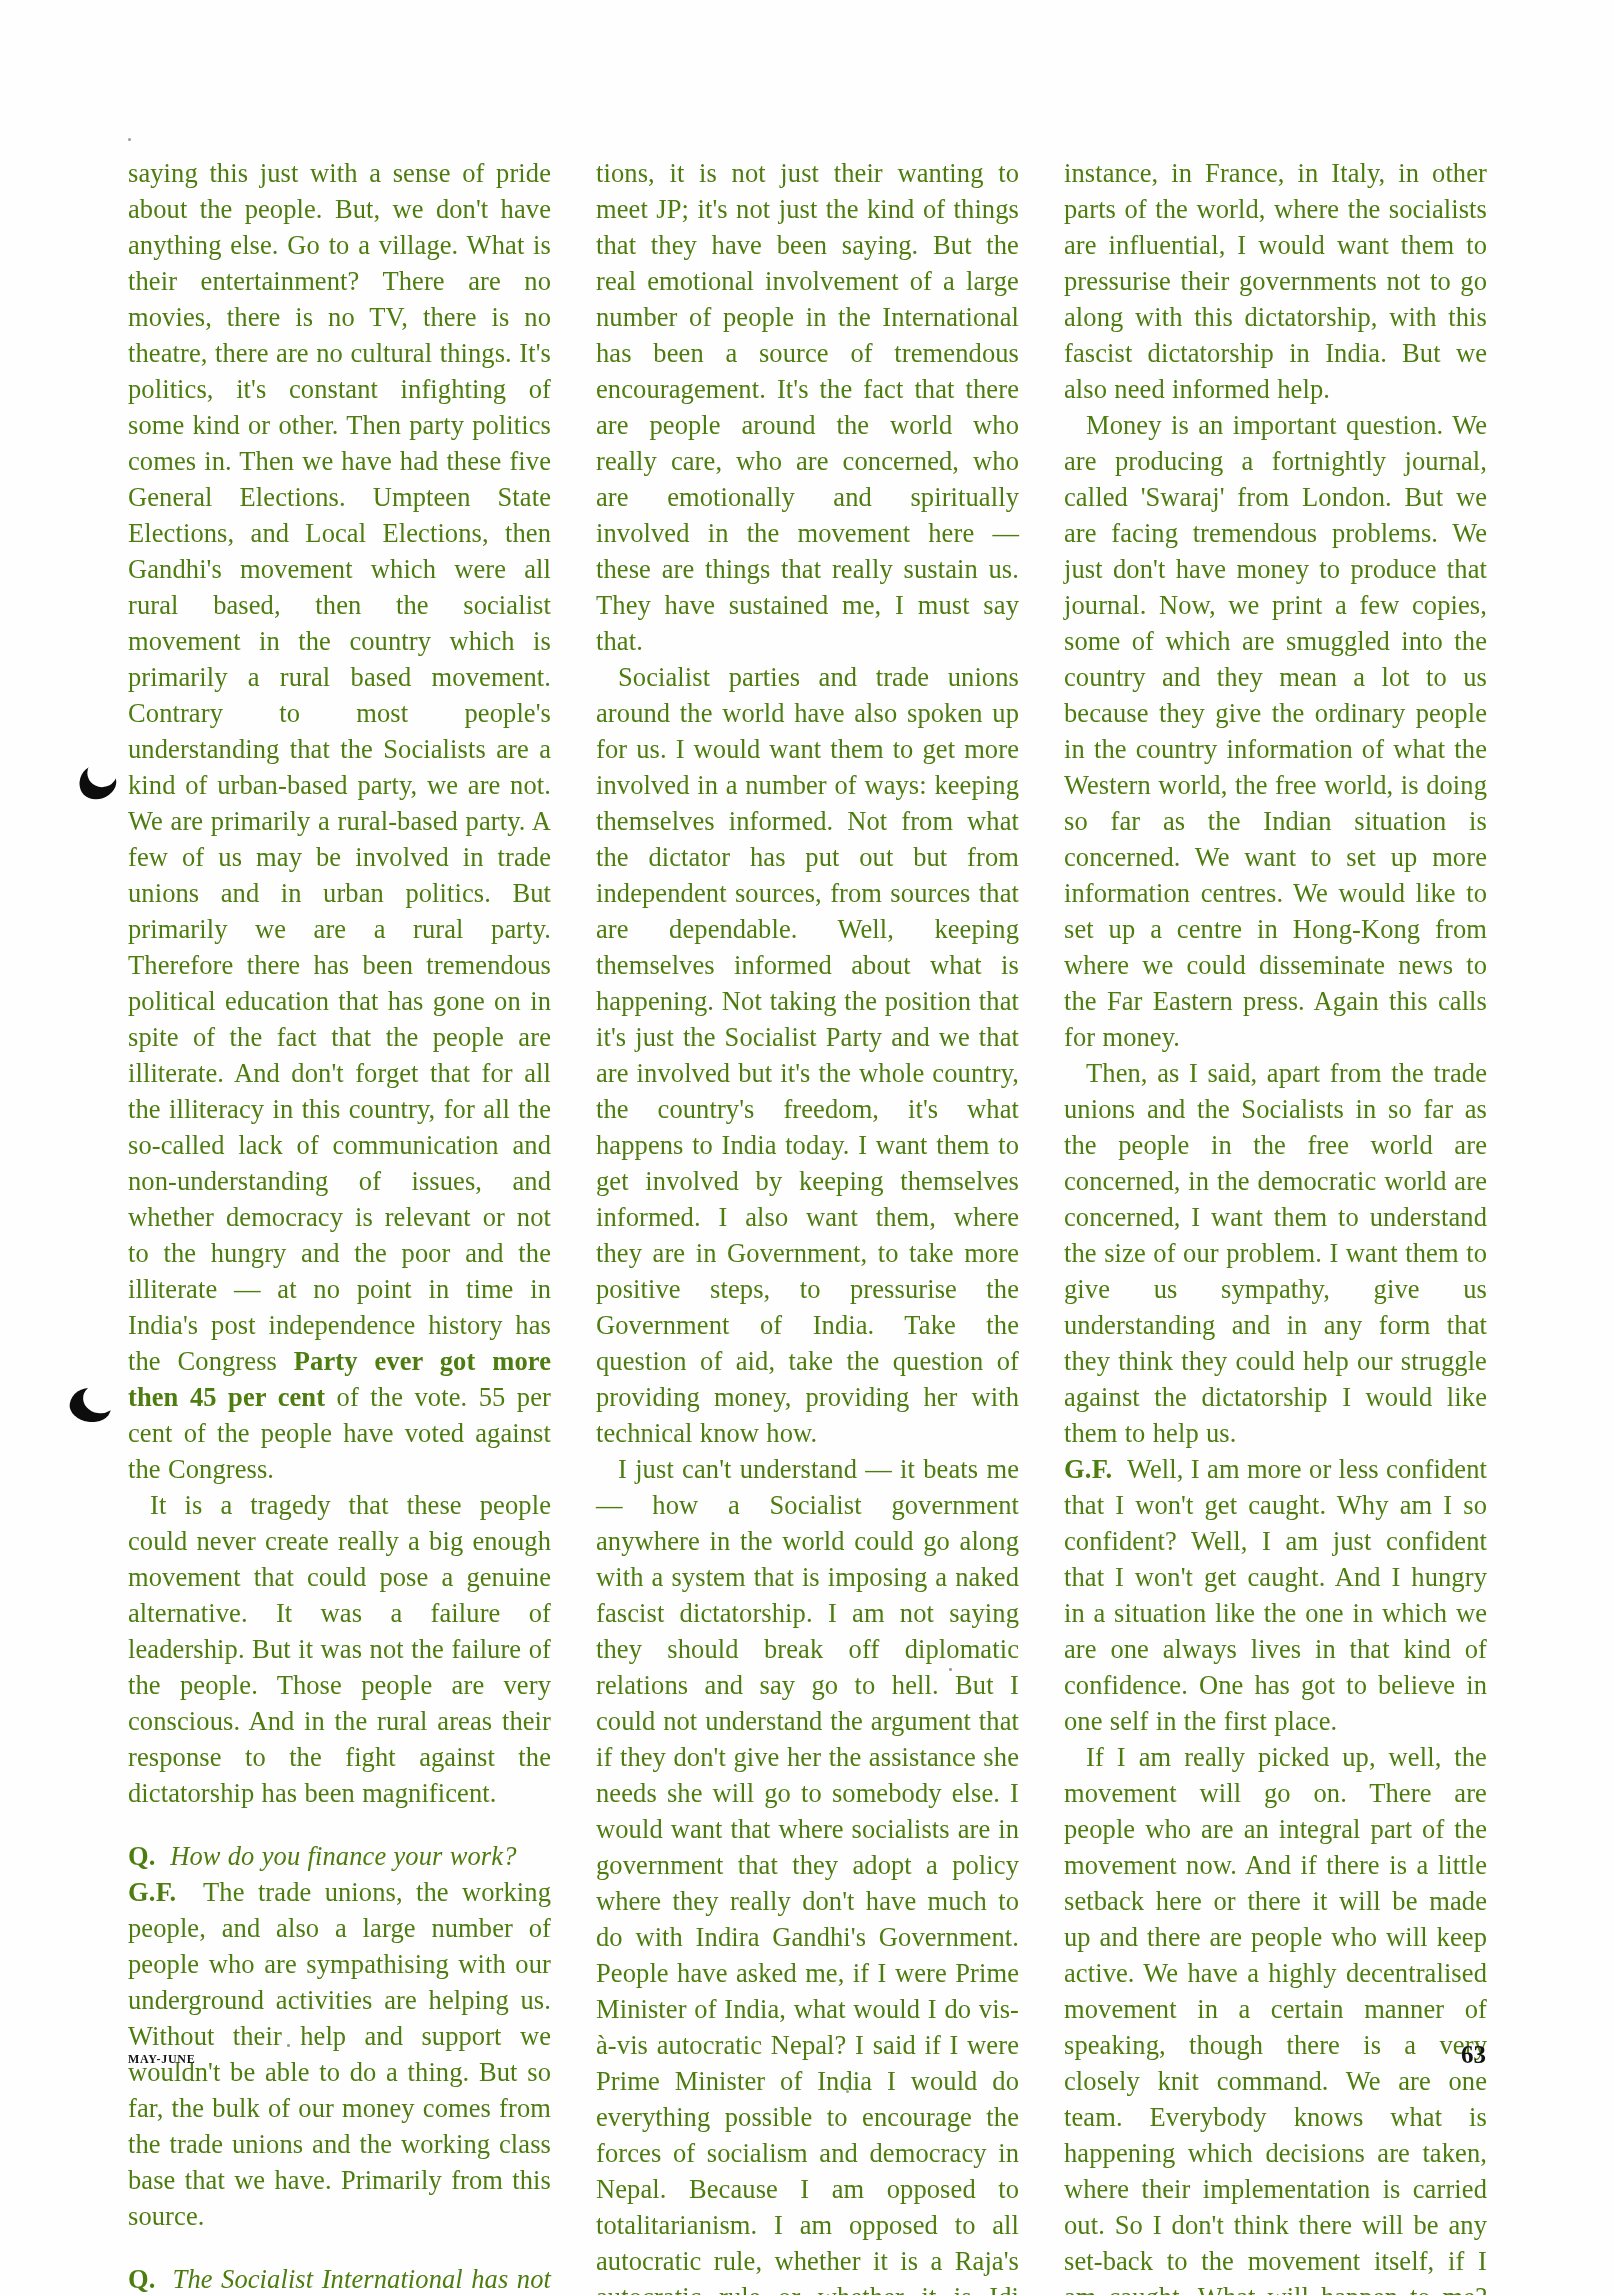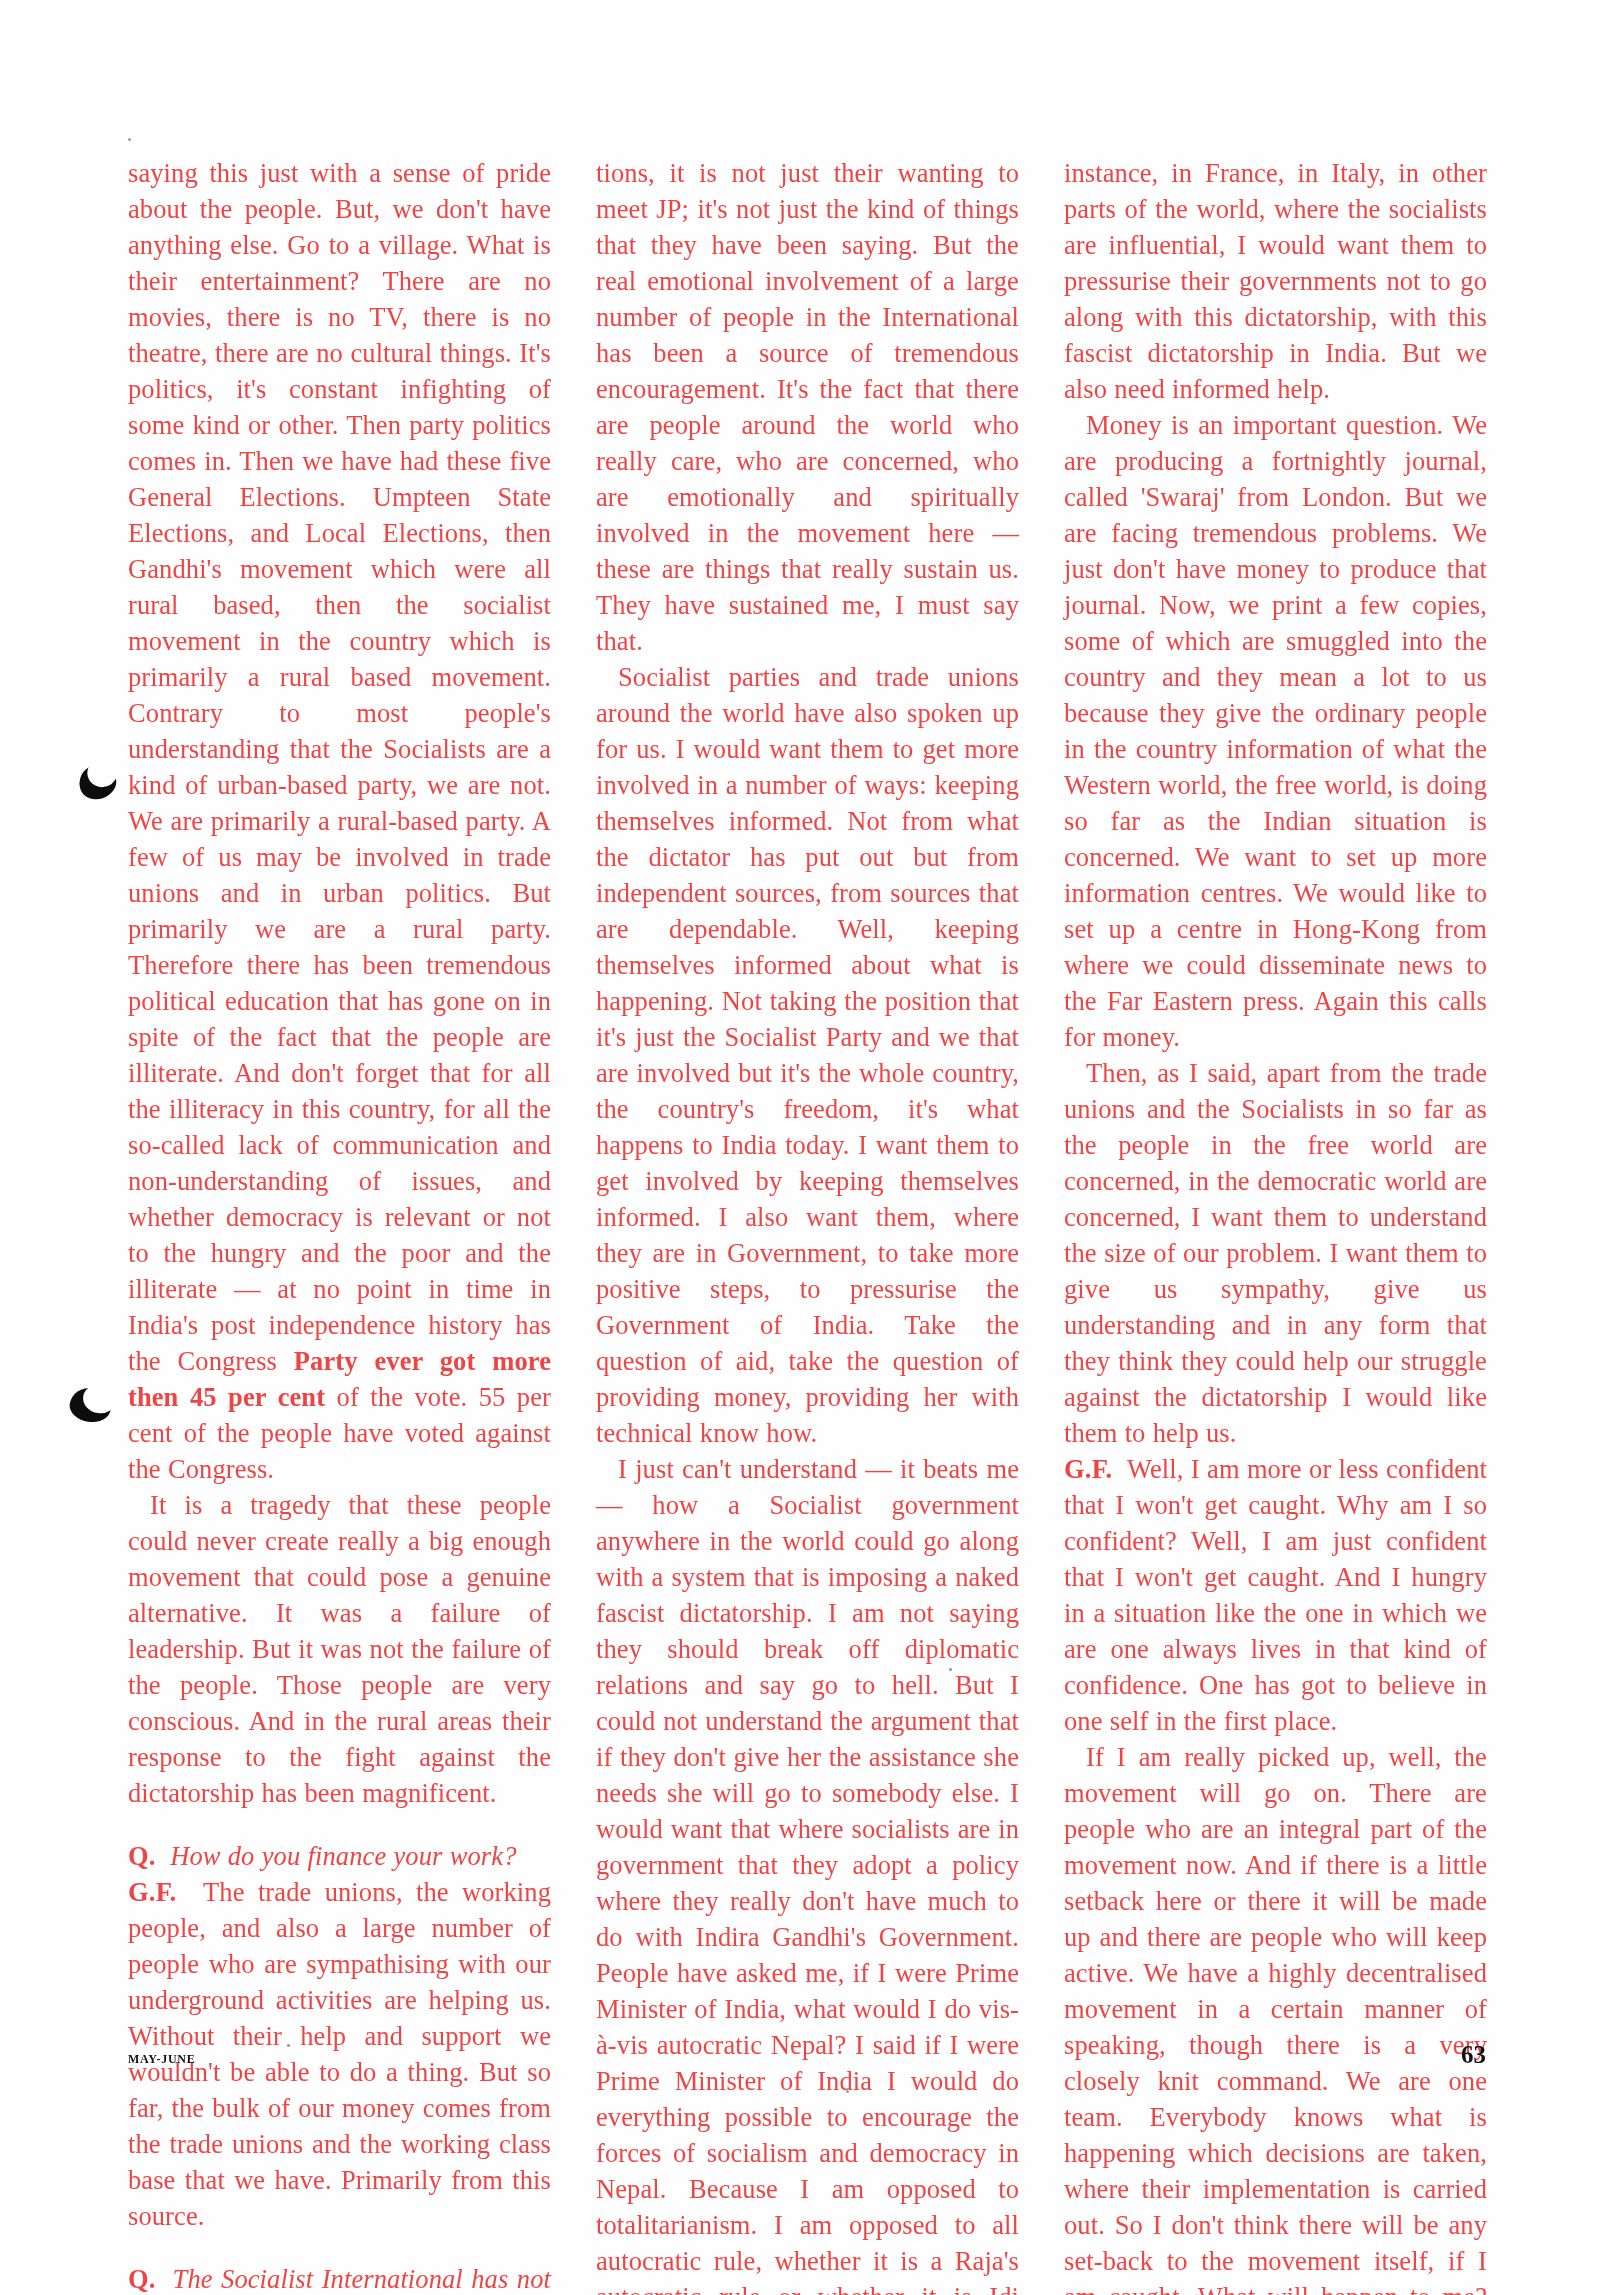--- a/index.html
+++ b/index.html
@@ -36,21 +36,21 @@
   p.para {
     margin: 0;
     font-size: 26.5px;
     line-height: 36px;
     text-align: justify;
     text-justify: inter-word;
     -webkit-hyphens: none;
     hyphens: none;
     word-spacing: 0.02em;
     letter-spacing: 0.1px;
-    color: #ef4444;
+    color: #4d7c0f;
   }
   p.para.indent { text-indent: 22px; }
   p.para.noindent { text-indent: 0; }
   p.para.gap-before { margin-top: 27px; }
 
   
   p.para > .tail { display: inline; }
 
   .speaker {
     font-weight: bold;

